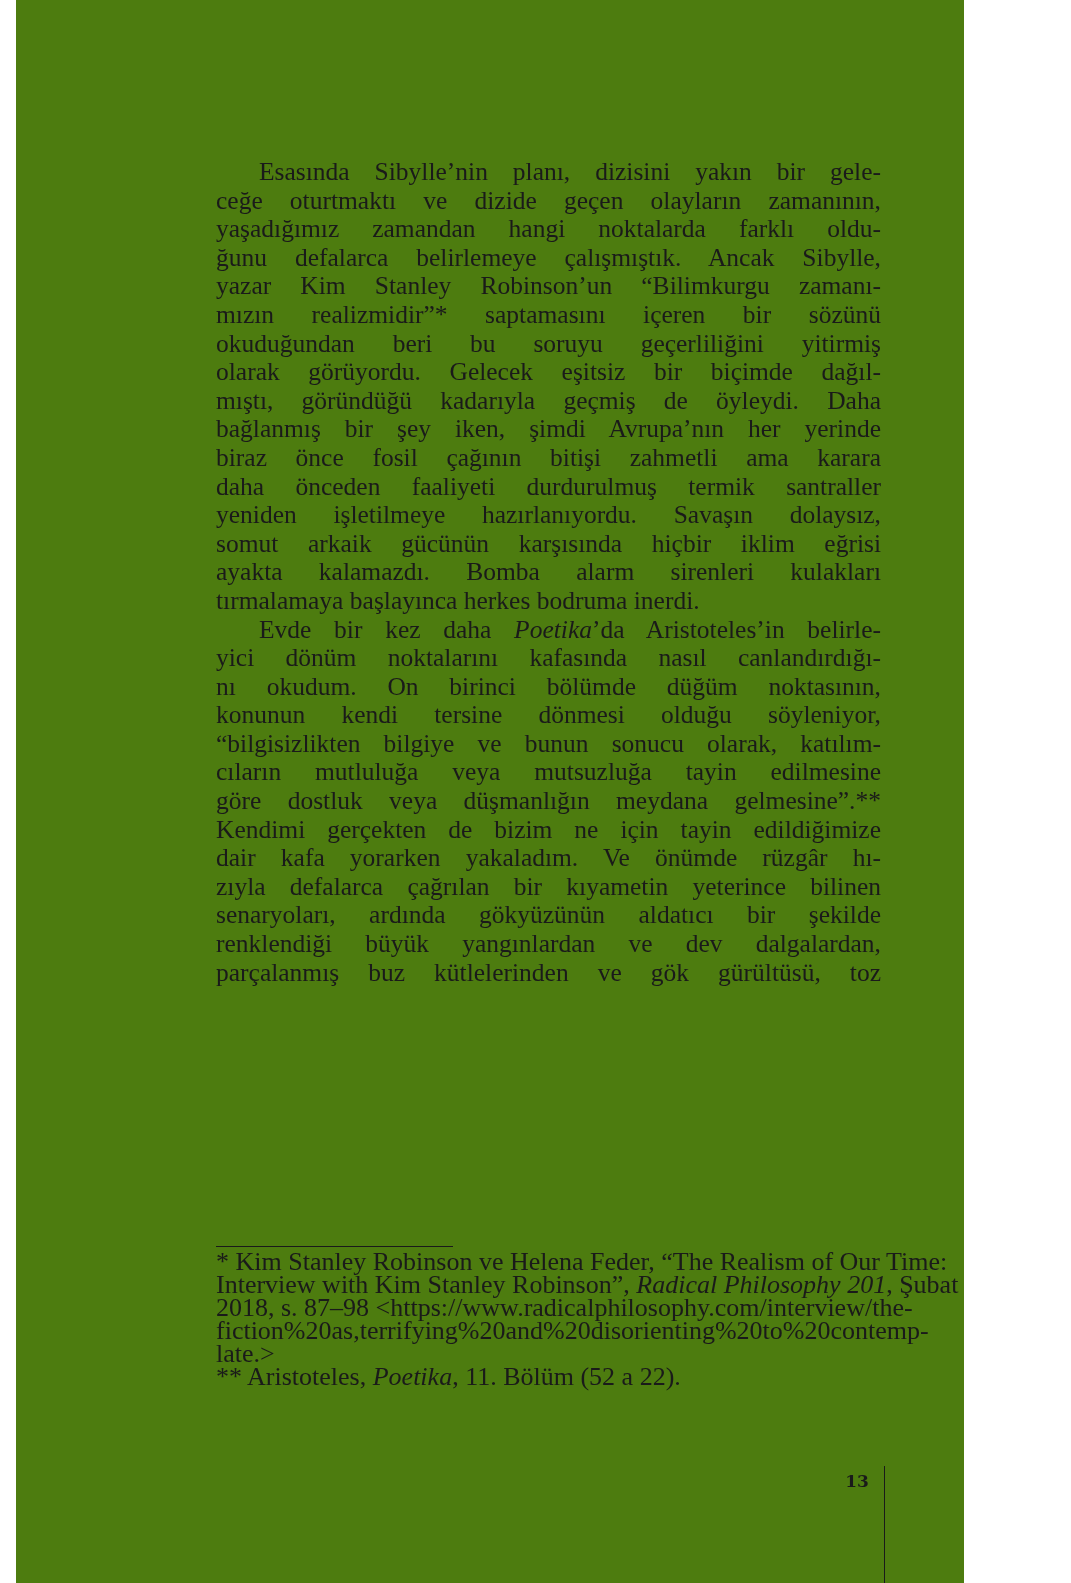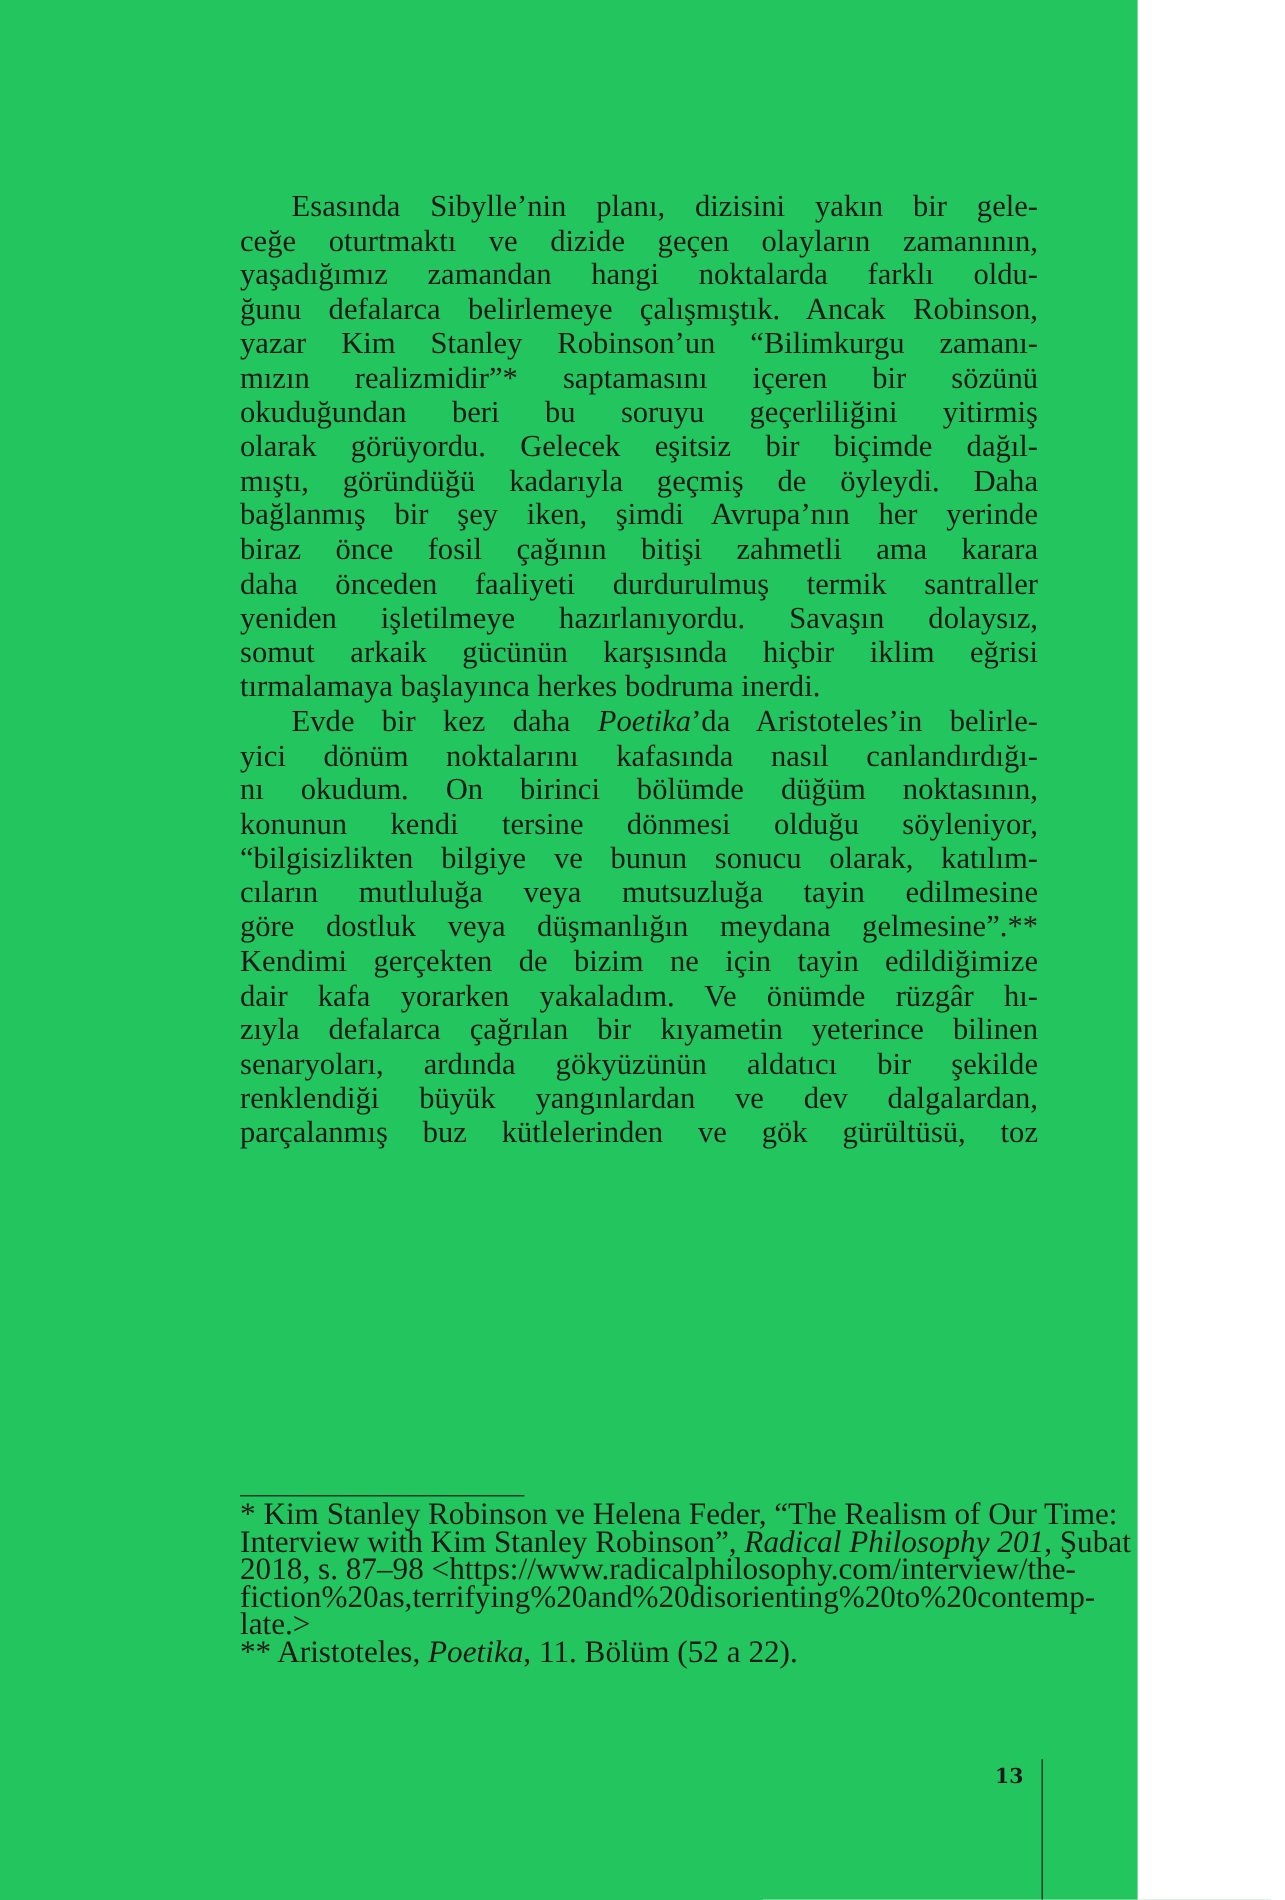--- a/index.html
+++ b/index.html
@@ -10,24 +10,24 @@
     body {
       width: 1071px;
       height: 1583px;
       position: relative;
       overflow: hidden;
       color: #1a1a1a;
       font-family: "Liberation Serif", "DejaVu Serif", serif;
     }
     .page {
       position: absolute;
-      left: 0; top: 0;
+      left: 16px; top: 0;
       width: 948px;
       height: 1583px;
-      background: #22c55e;
+      background: #4d7c0f;
     }
     .body-text {
       position: absolute;
       left: 200px;
       top: 158px;
       width: 665px;
       font-size: 25.5px;
       line-height: 28.6px;
     }
     .line {
@@ -96,31 +96,32 @@
   </style>
 </head>
 <body>
 
 <div class="page">
 
   <div class="body-text">
     <span class="line indent">Esasında Sibylle’nin planı, dizisini yakın bir gele-</span>
     <span class="line">ceğe oturtmaktı ve dizide geçen olayların zamanının,</span>
     <span class="line">yaşadığımız zamandan hangi noktalarda farklı oldu-</span>
-    <span class="line">ğunu defalarca belirlemeye çalışmıştık. Ancak Robinson,</span>
+    <span class="line">ğunu defalarca belirlemeye çalışmıştık. Ancak Sibylle,</span>
     <span class="line">yazar Kim Stanley Robinson’un “Bilimkurgu zamanı-</span>
     <span class="line">mızın realizmidir”* saptamasını içeren bir sözünü</span>
     <span class="line">okuduğundan beri bu soruyu geçerliliğini yitirmiş</span>
     <span class="line">olarak görüyordu. Gelecek eşitsiz bir biçimde dağıl-</span>
     <span class="line">mıştı, göründüğü kadarıyla geçmiş de öyleydi. Daha</span>
     <span class="line">bağlanmış bir şey iken, şimdi Avrupa’nın her yerinde</span>
     <span class="line">biraz önce fosil çağının bitişi zahmetli ama karara</span>
     <span class="line">daha önceden faaliyeti durdurulmuş termik santraller</span>
     <span class="line">yeniden işletilmeye hazırlanıyordu. Savaşın dolaysız,</span>
     <span class="line">somut arkaik gücünün karşısında hiçbir iklim eğrisi</span>
+    <span class="line">ayakta kalamazdı. Bomba alarm sirenleri kulakları</span>
     <span class="line last">tırmalamaya başlayınca herkes bodruma inerdi.</span>
     <span class="line indent"><span>Evde bir kez daha </span><i>Poetika</i><span>’da Aristoteles’in belirle-</span></span>
     <span class="line">yici dönüm noktalarını kafasında nasıl canlandırdığı-</span>
     <span class="line">nı okudum. On birinci bölümde düğüm noktasının,</span>
     <span class="line">konunun kendi tersine dönmesi olduğu söyleniyor,</span>
     <span class="line">“bilgisizlikten bilgiye ve bunun sonucu olarak, katılım-</span>
     <span class="line">cıların mutluluğa veya mutsuzluğa tayin edilmesine</span>
     <span class="line">göre dostluk veya düşmanlığın meydana gelmesine”.**</span>
     <span class="line">Kendimi gerçekten de bizim ne için tayin edildiğimize</span>
     <span class="line">dair kafa yorarken yakaladım. Ve önümde rüzgâr hı-</span>

